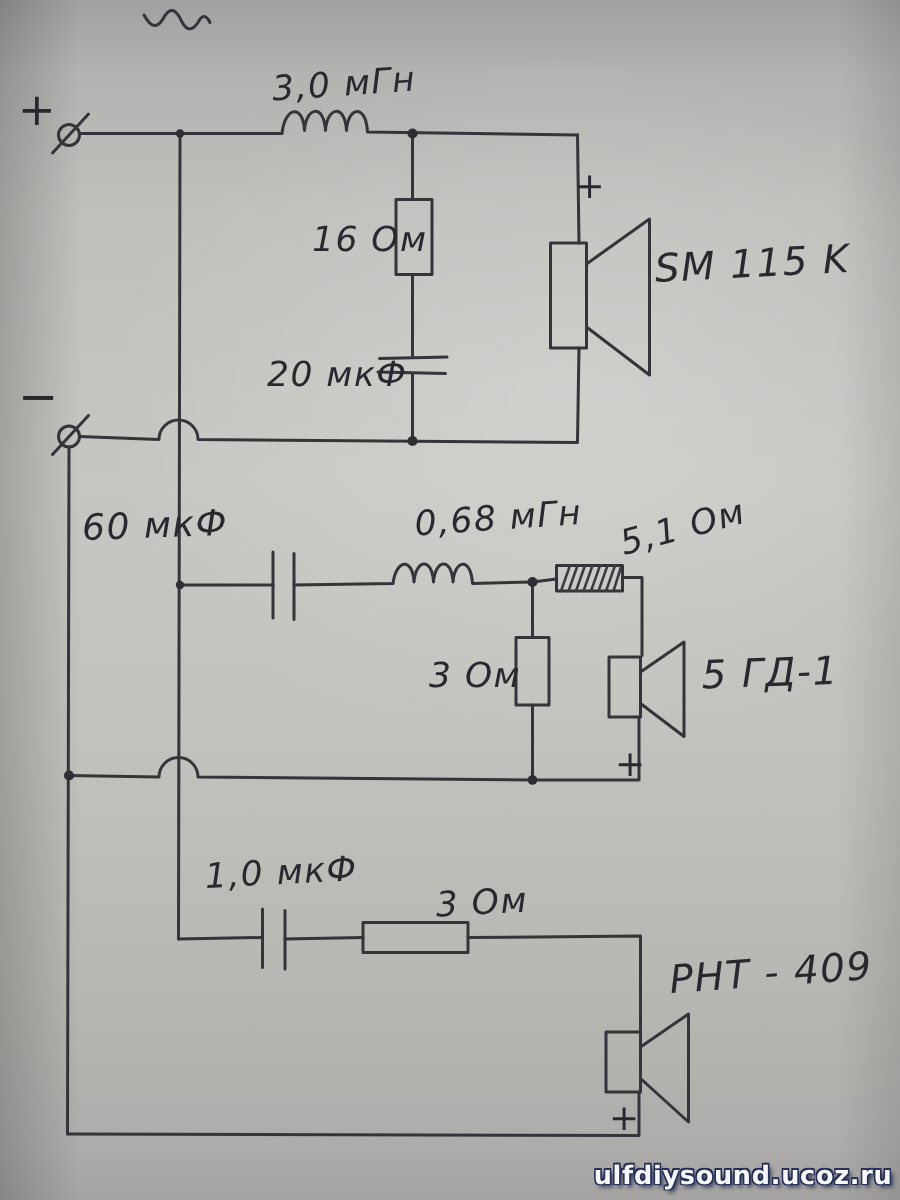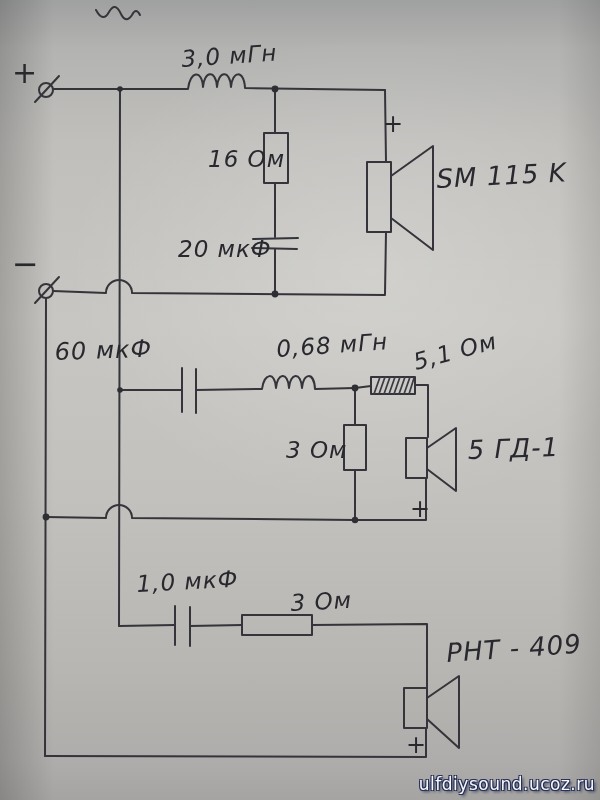--- a/index.html
+++ b/index.html
@@ -12,21 +12,21 @@
       linear-gradient(180deg, #9fa0a0 0%, #b3b3b1 6%, #c0bfbc 18%, #c7c6c2 40%, #c2c1bd 62%, #b8b7b3 82%, #aeadab 95%, #a5a4a2 100%);
     font-family:"DejaVu Sans", sans-serif;
   }
   svg{position:absolute;left:0;top:0;}
   .ink{stroke:#34343a;stroke-width:2;fill:none;stroke-linecap:round;stroke-linejoin:round;}
   .ink-thin{stroke:#3b3b41;stroke-width:1.7;fill:none;stroke-linecap:round;}
   .dot{fill:#2e2e34;stroke:none;}
   .hand{font-family:"DejaVu Sans", sans-serif;font-style:italic;fill:#28282e;letter-spacing:1px;}
   .watermark{
     position:absolute;right:5px;bottom:6px;
-    font-weight:normal;font-size:17px;color:#f7f8fa;letter-spacing:.5px;
+    font-weight:bold;font-size:17px;color:#f7f8fa;letter-spacing:.5px;
     text-shadow:1px 1px 0 #27305a,-1px -1px 0 #27305a,1px -1px 0 #27305a,-1px 1px 0 #27305a,2px 2px 3px rgba(15,25,60,.85);
   }
 </style>
 </head>
 <body>
 
 <div class="photo">
   <svg width="600" height="800" viewBox="0 0 600 800">
 
     <path class="ink" d="M96,10 q7,13 13,2 q6,-11 12,2 q5,10 11,1 q4,-8 8,0" stroke-width="3"></path>

